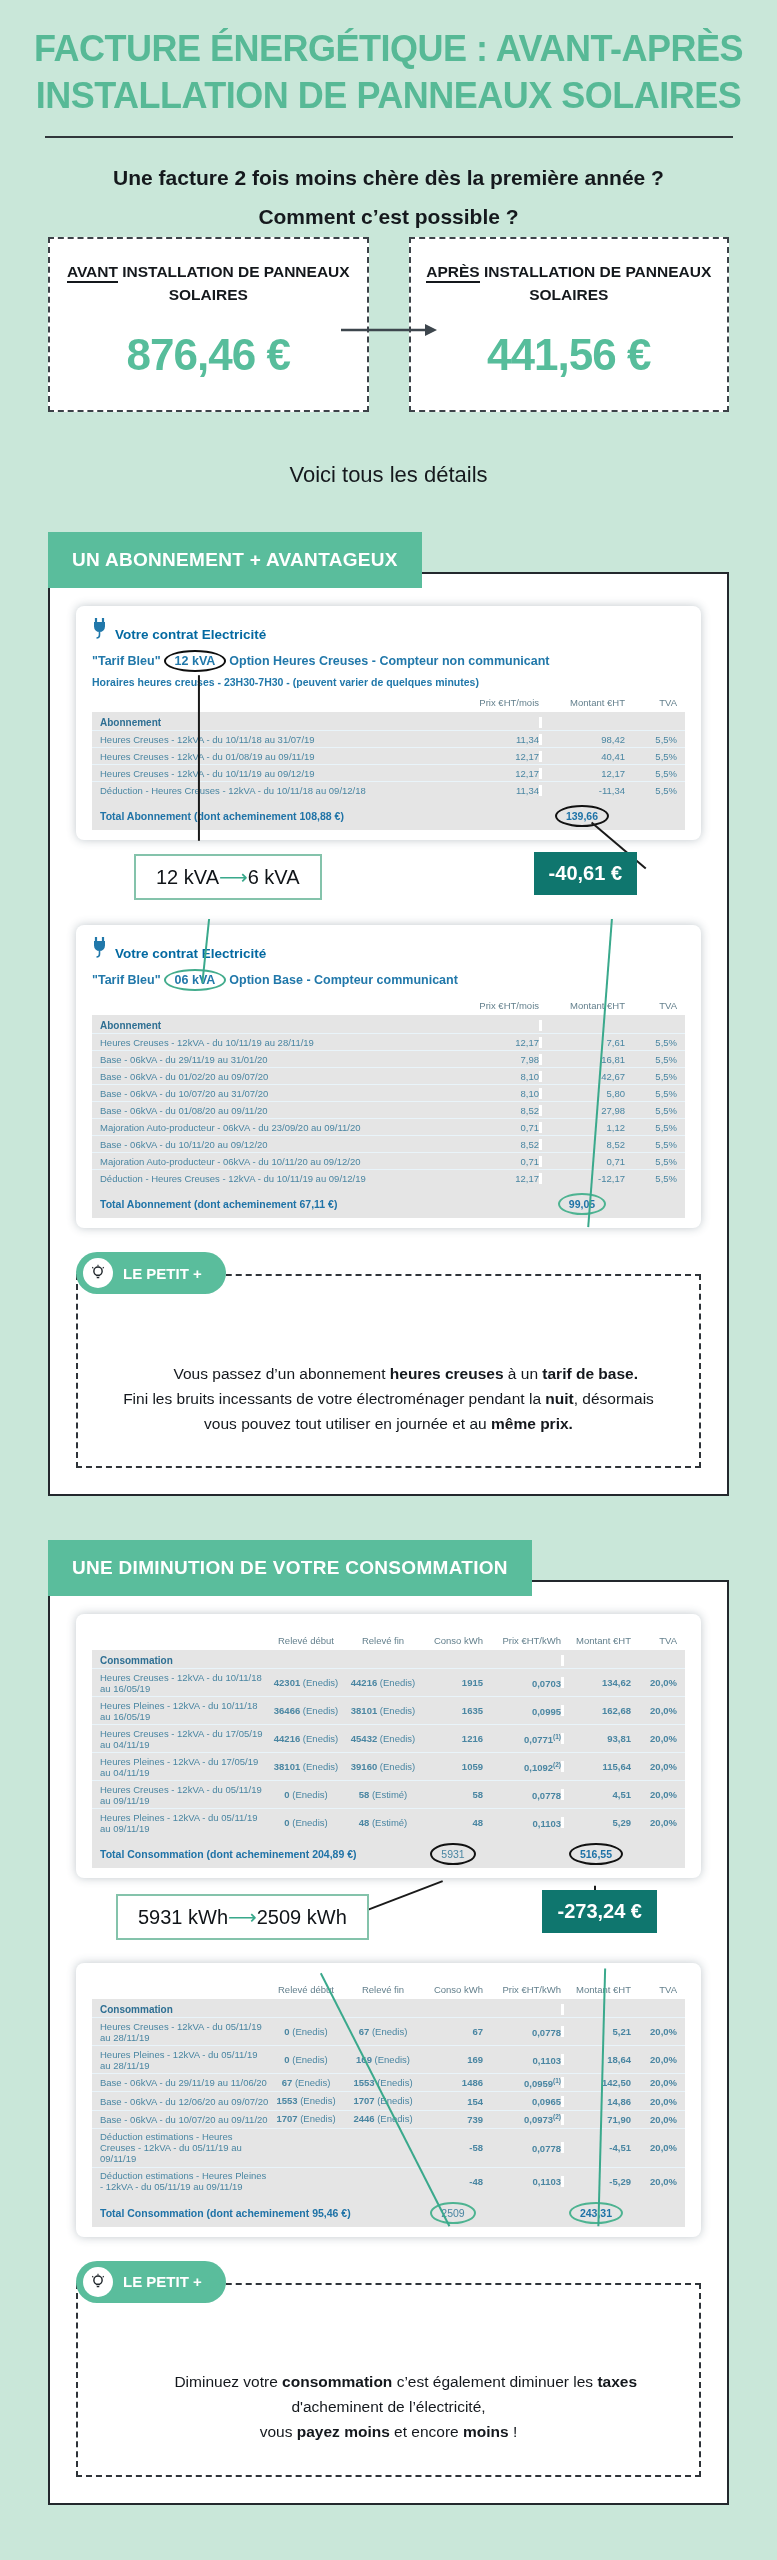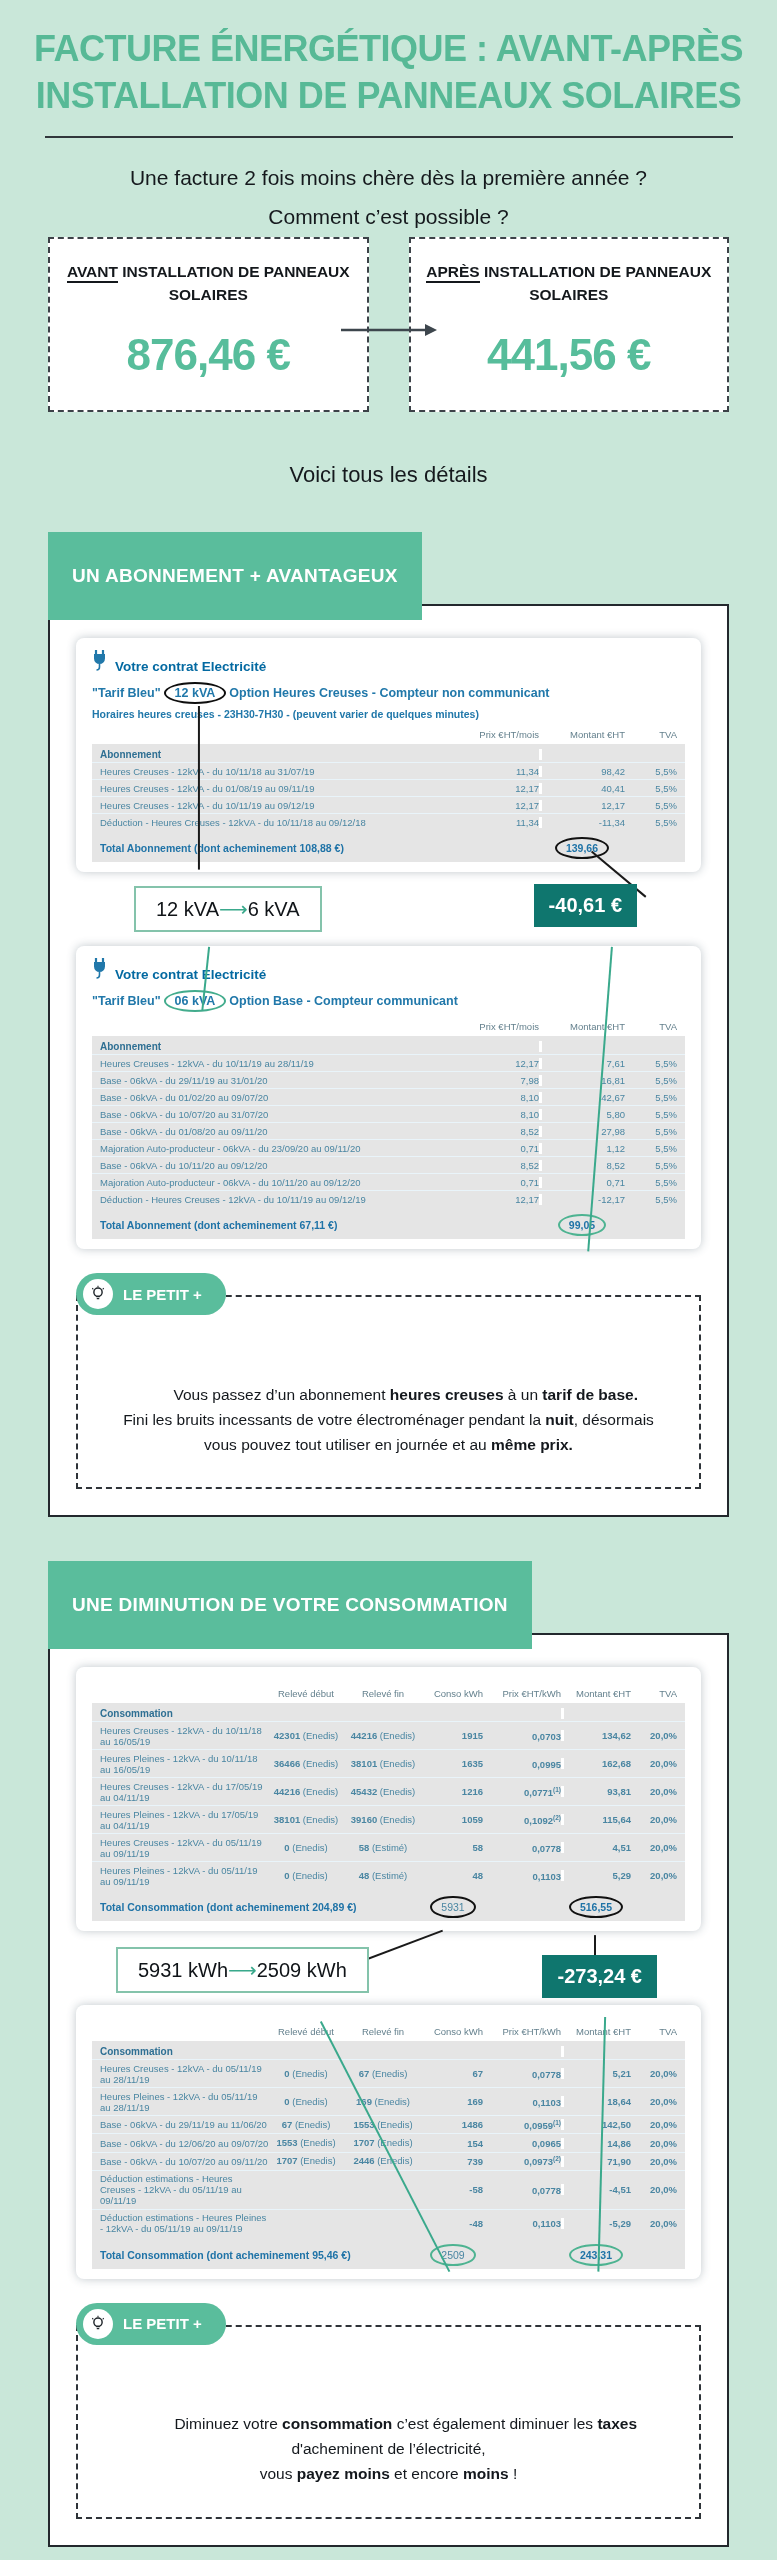--- a/index.html
+++ b/index.html
@@ -2,34 +2,34 @@
 <html><head>
 <meta charset="utf-8">
 <style>
   * { box-sizing: border-box; }
   body { margin:0; background:#c9e7d9; font-family:"Liberation Sans", sans-serif; color:#1c2126; }
   .page { width:777px; margin:0 auto; padding-bottom:46px; background:#c9e7d9; }
 
   .title { margin:26px 30px 0; text-align:center; font-weight:bold; font-size:36px; line-height:1.3;
            color:#57b996; letter-spacing:-0.5px; font-stretch:condensed; }
   .divider { width:688px; height:2px; background:#31373c; margin:16px auto 0; }
-  .subtitle { text-align:center; font-size:21px; line-height:1.9; margin:20px 0 0; color:#15191d; }
+  .subtitle { text-align:center; font-size:21px; line-height:1.9; margin:20px 0 0; color:#15191d;font-weight:bold; }
 
   .compare { display:flex; gap:40px; padding:0 48px; position:relative; }
   .cbox { flex:1; background:#fff; border:2px dashed #3c4248; padding:22px 10px 30px; text-align:center; }
   .cbox-label { font-weight:bold; font-size:15.5px; line-height:1.45; color:#14181c; }
   .und { border-bottom:2px solid #14181c; padding-bottom:1px; }
   .cbox-amount { margin-top:24px; font-size:44px; font-weight:bold; color:#57bd9b; letter-spacing:-1px; font-stretch:condensed; }
   .cmp-arrow { position:absolute; left:50%; top:54%; transform:translate(-50%,-50%); }
 
   .details-intro { text-align:center; font-size:22px; margin:50px 0 0; color:#15191d; }
 
   .section { margin:44px 48px 0; }
   .tab { position:relative; z-index:3; display:inline-block; background:#5abd9c; color:#fff; font-weight:bold;
-         font-size:19px; letter-spacing:.3px; padding:33px 24px; }
+         font-size:19px; letter-spacing:.3px; padding:17px 24px; }
   .card { position:relative; background:#fff; border:2px solid #23282d; margin-top:-16px; padding:32px 26px 26px; }
   .connectors { position:absolute; inset:0; width:100%; height:100%; pointer-events:none; z-index:2; }
 
   .invoice { position:relative; background:#fff; border-radius:8px; box-shadow:0 0 10px rgba(45,70,85,.30); padding:12px 16px 10px; }
   .contract { display:flex; align-items:flex-end; gap:8px; color:#0369a1; font-weight:bold; font-size:13.5px; }
   .tarif { margin-top:8px; color:#2178aa; font-weight:bold; font-size:12.5px; }
   .ellipse { display:inline-block; border:2px solid #0e0e0e; border-radius:50%; padding:2px 9px; margin:0 3px; }
   .ellipse.grn { border-color:#43ac8d; }
   .horaires { margin-top:4px; color:#2178aa; font-weight:bold; font-size:10.5px; }
 
@@ -43,26 +43,26 @@
   .num { text-align:right; } .cen { text-align:center; }
   .sep { border-left:3px solid #fff; }
   .rcell { text-align:center; line-height:1.25; }
   .rv { font-weight:bold; } .rs { font-weight:normal; }
   sup { font-size:6.5px; color:#4a86a2; }
   .total { font-weight:bold; color:#1f73a7; font-size:10.5px; padding:7px 8px 3px; align-items:center; background:#e5e5e5; }
   .circ { display:inline-block; border:2px solid #111; border-radius:50%; padding:3px 9px; }
   .circ.grn { border-color:#4db391; }
   .circ.lt { font-weight:normal; color:#4a86a2; }
 
-  .gap-row { position:relative; height:74px; z-index:3; }
+  .gap-row { position:relative; height:85px; z-index:3; }
   .anno { position:absolute; background:#fff; border:2px solid #84c3ab; color:#101418; font-size:20px; padding:9px 20px; white-space:nowrap; }
   .anno .arr { color:#3aa98c; }
   .badge { position:absolute; background:#0f766e; color:#fff; font-weight:bold; font-size:20px; padding:10px 15px; white-space:nowrap; }
   .s1 .anno { left:58px; top:14px; } .s1 .badge { right:64px; top:12px; }
-  .s2 .anno { left:40px; top:16px; } .s2 .badge { right:44px; top:24px; }
+  .s2 .anno { left:40px; top:16px; } .s2 .badge { right:44px; top:12px; }
 
   .pp { margin-top:24px; position:relative; }
   .pp-pill { position:relative; z-index:3; display:inline-flex; align-items:center; gap:10px; background:#5abd9c; color:#fff;
              font-weight:bold; font-size:15px; padding:6px 24px 6px 7px; border-radius:24px; }
   .pp-ico { width:30px; height:30px; border-radius:50%; background:#fff; display:flex; align-items:center; justify-content:center; }
   .pp-box { border:2px dashed #2e3338; margin-top:-20px; padding:36px 30px 30px; text-align:center; font-size:15.5px;
             line-height:1.6; white-space:pre-wrap; color:#14181d; }
   .pp-box .b { font-weight:bold; }
 </style>
 </head>

